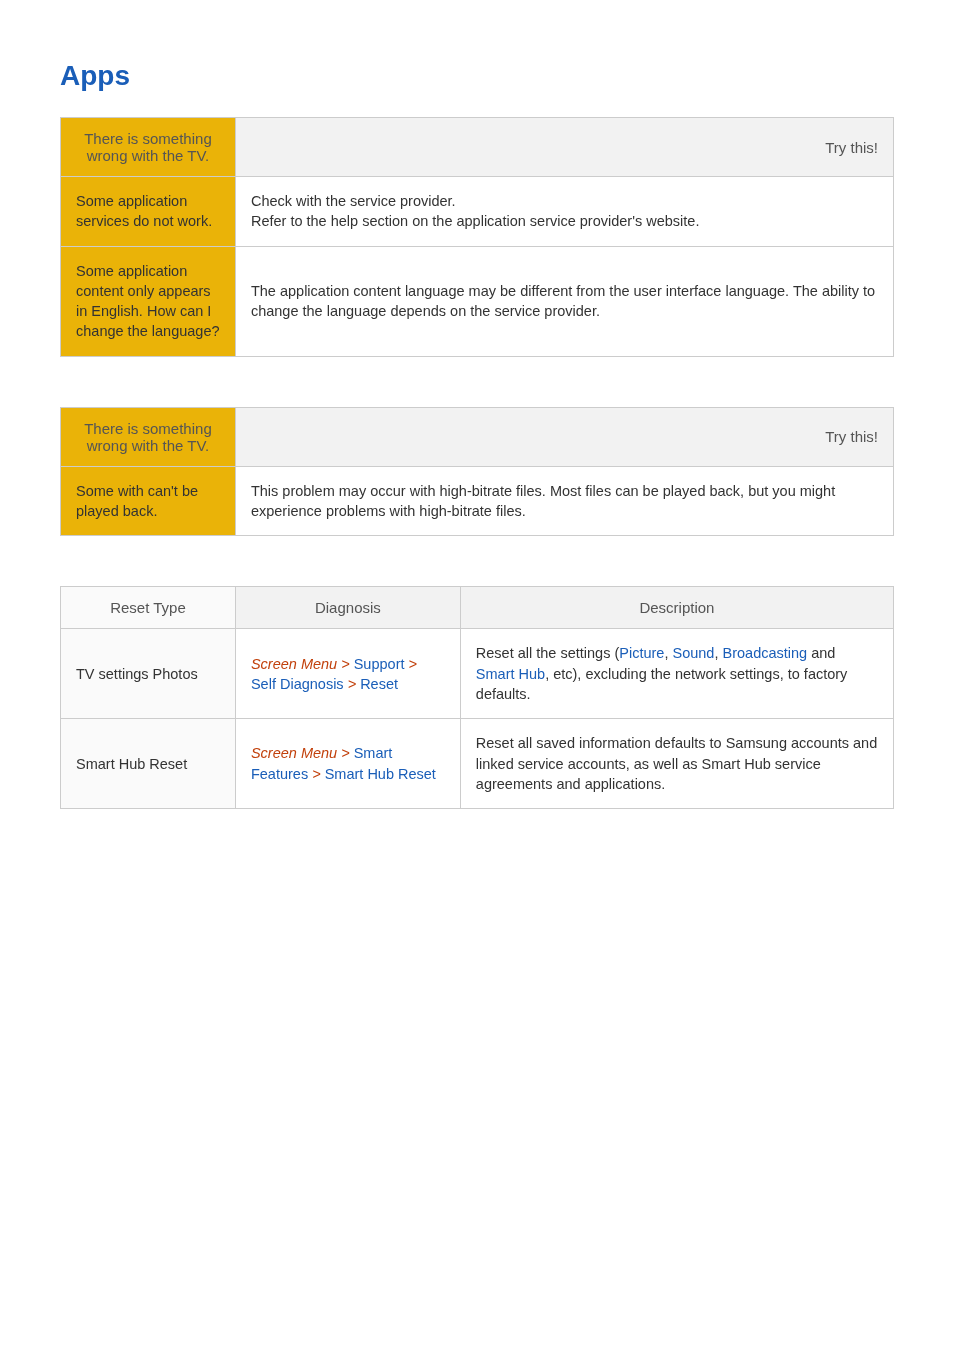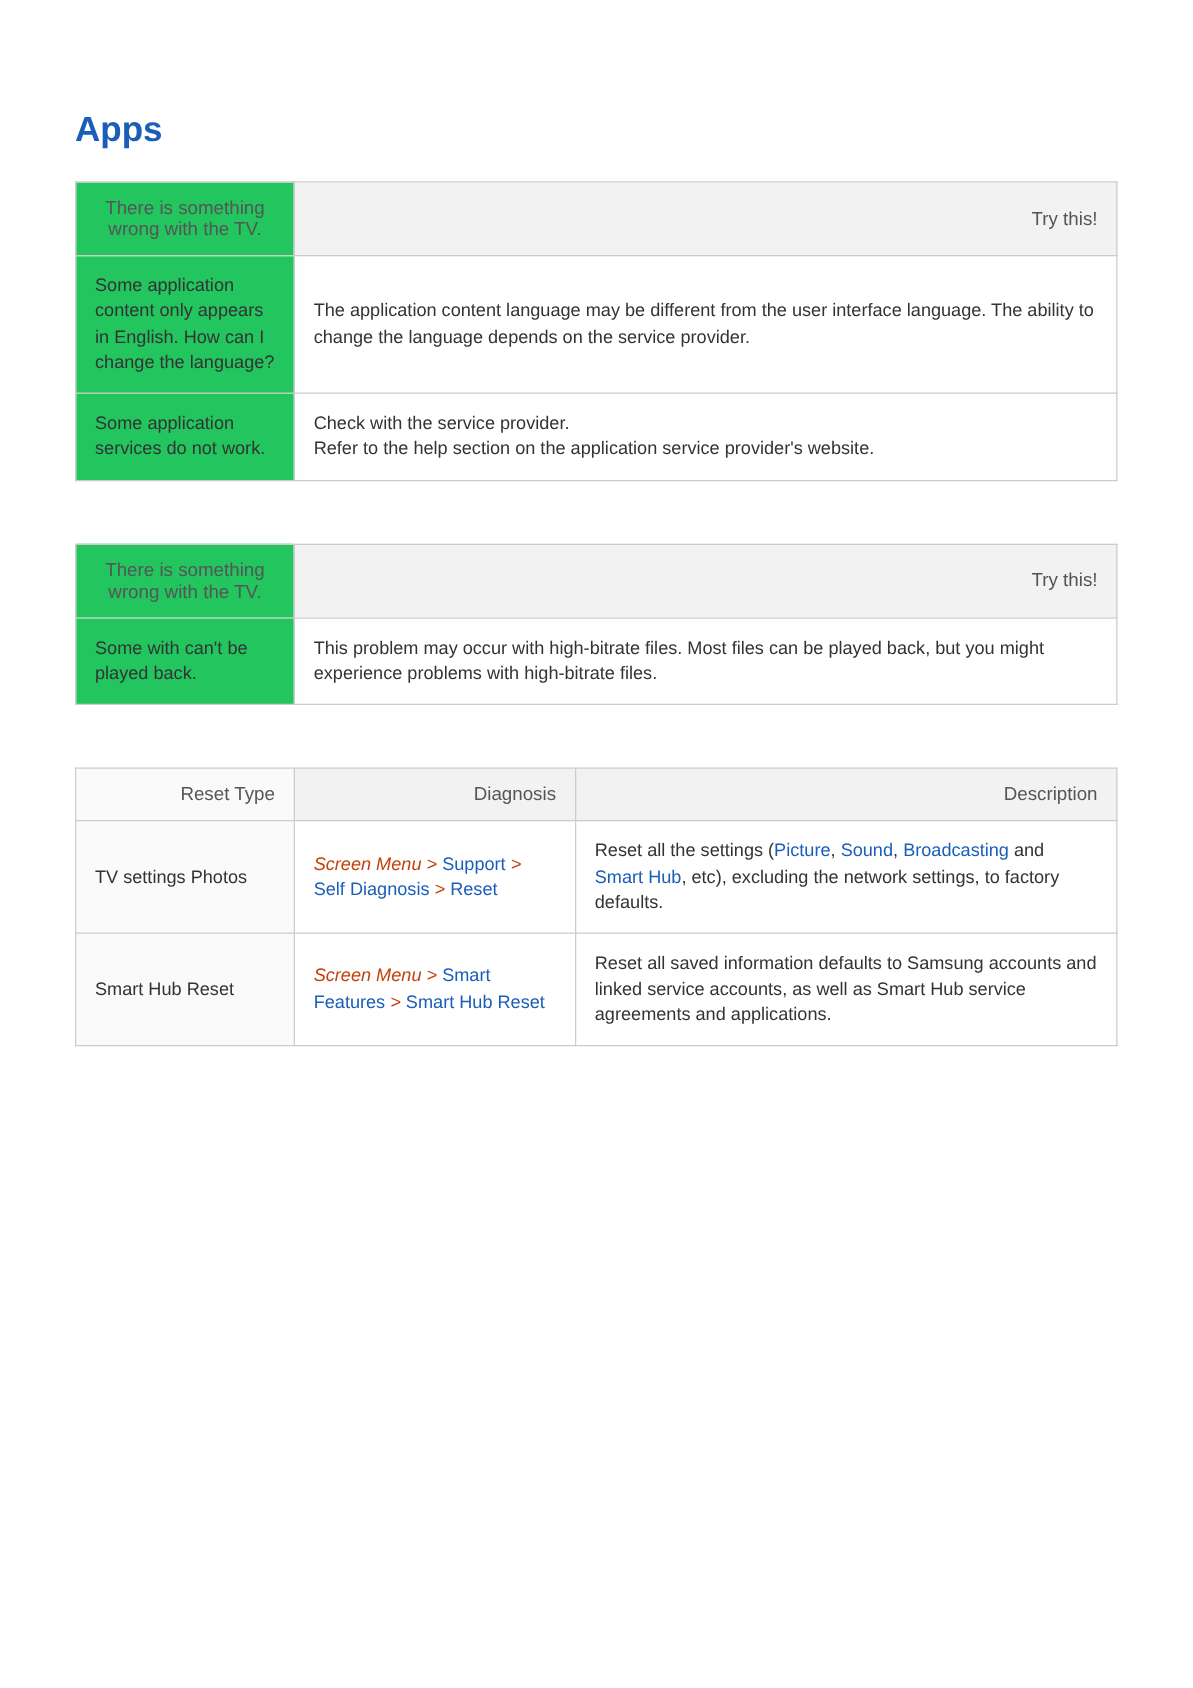--- a/index.html
+++ b/index.html
@@ -12,50 +12,49 @@
       background: #ffffff;
       width: 954px;
       padding: 60px 60px 60px 60px;
       color: #333333;
     }
     .section-title {
       color: #1a5eb8;
       font-size: 28px;
       font-weight: bold;
       margin-bottom: 25px;
-      margin-top: 28px;
     }
     .section {
       margin-bottom: 50px;
     }
     table {
       width: 100%;
       border-collapse: collapse;
       border: 1px solid #cccccc;
     }
     th {
       background: #f2f2f2;
       color: #555555;
       font-weight: normal;
       padding: 12px 15px;
-      text-align: right;
+      text-align: center;
       border: 1px solid #cccccc;
       font-size: 15px;
     }
     td {
       padding: 14px 15px;
       border: 1px solid #cccccc;
       font-size: 14.5px;
       color: #333333;
       vertical-align: middle;
       line-height: 1.4;
     }
     .col-problem {
       width: 21%;
-      background: #22c55e;
+      background: #eab308;
     }
     .col-solution {
       width: 79%;
     }
     .col-reset-type {
       width: 21%;
       background: #fafafa;
     }
     .col-navigation {
       width: 27%;
@@ -84,27 +83,27 @@
   <h2 class="section-title">Apps</h2>
   <table>
     <thead>
       <tr>
         <th class="th-problem col-problem">There is something wrong with the TV.</th>
         <th class="center-header col-solution">Try this!</th>
       </tr>
     </thead>
     <tbody>
       <tr>
-        <td class="col-problem">Some application content only appears in English. How can I change the language?</td>
-        <td class="col-solution">The application content language may be different from the user interface language. The ability to change the language depends on the service provider.</td>
-      </tr>
-      <tr>
         <td class="col-problem">Some application services do not work.</td>
         <td class="col-solution" style="white-space: pre-line;">Check with the service provider.
 Refer to the help section on the application service provider's website.</td>
+      </tr>
+      <tr>
+        <td class="col-problem">Some application content only appears in English. How can I change the language?</td>
+        <td class="col-solution">The application content language may be different from the user interface language. The ability to change the language depends on the service provider.</td>
       </tr>
     </tbody>
   </table>
 </div>
 
 <div class="section">
   <table>
     <thead>
       <tr>
         <th class="th-problem col-problem">There is something wrong with the TV.</th>

